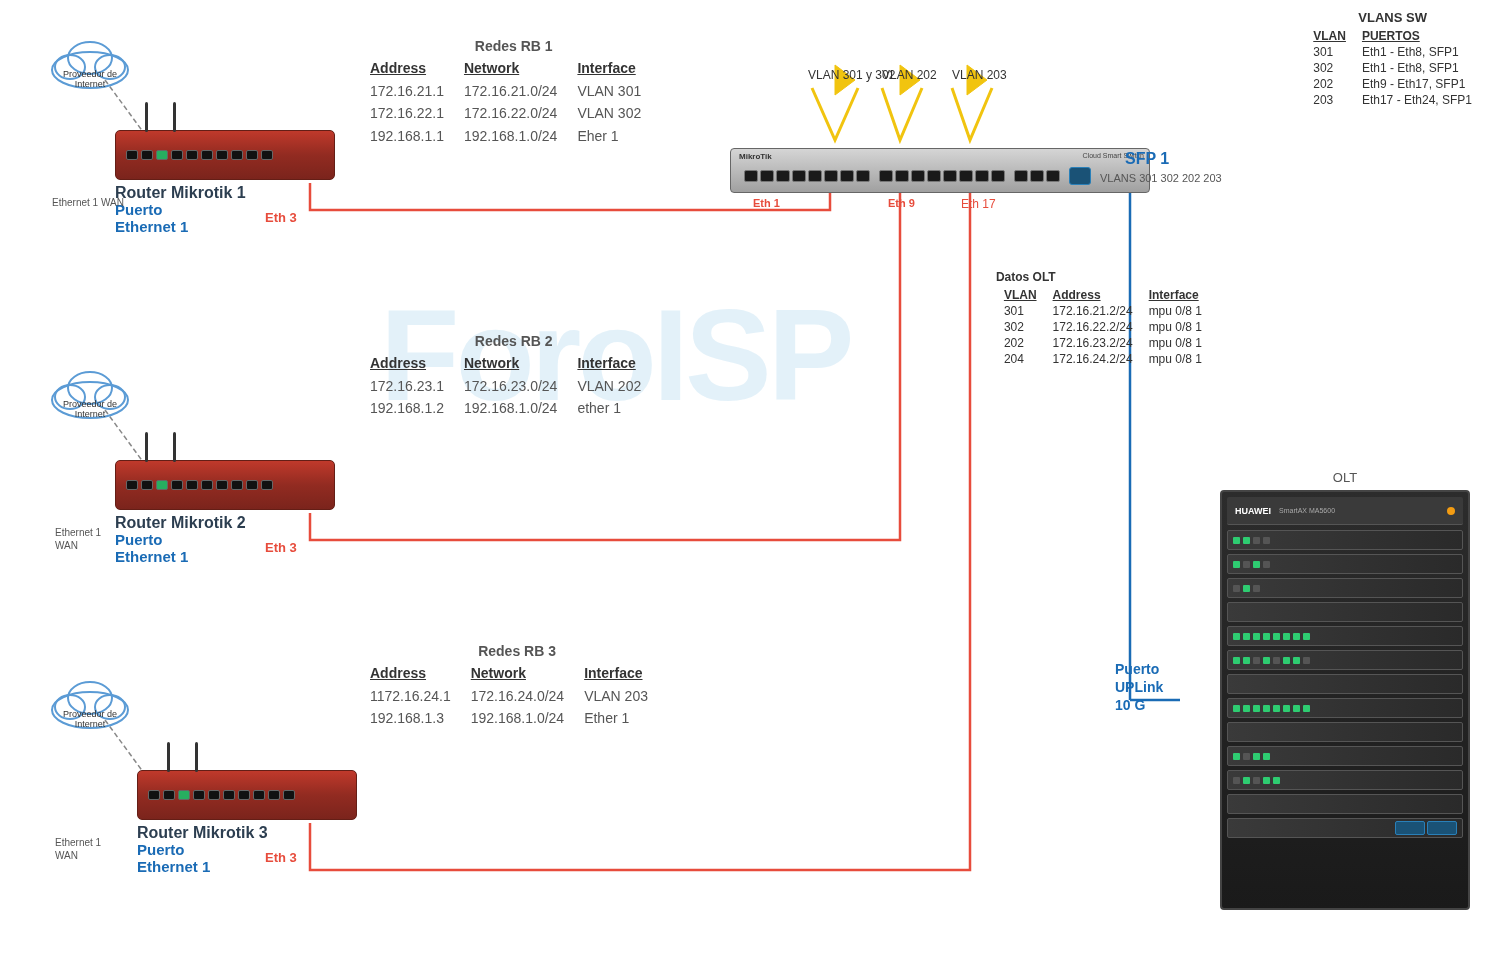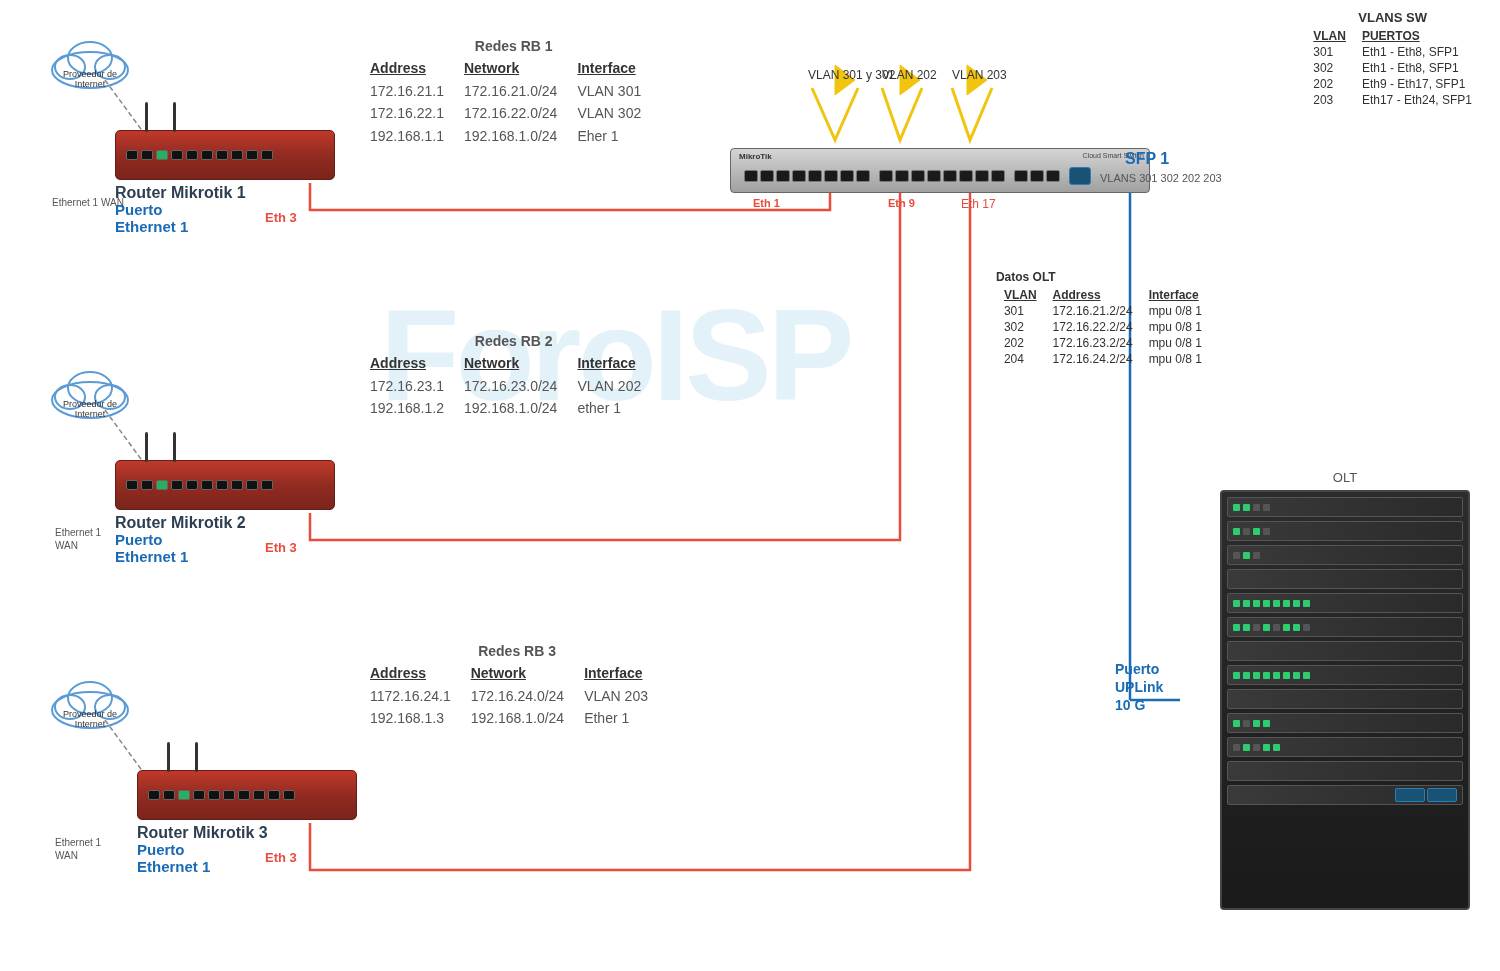--- a/index.html
+++ b/index.html
@@ -412,20 +412,25 @@
         <div>Ether 1</div>
       </div>
     </div>
   </div>
 
   <div style="position:absolute; top:470px; right:30px;">
     <div style="font-size:13px; color:#555; text-align:center; margin-bottom:5px;">OLT</div>
 
     <div style="width:250px; height:420px; background:linear-gradient(180deg,#2c2c2c,#1a1a1a); border:2px solid #444; border-radius:4px; position:relative; overflow:hidden; padding:5px;">
 
+      <div style="height:28px; background:#3a3a3a; border-bottom:1px solid #555; display:flex; align-items:center; padding:0 8px; gap:8px; border-radius:2px; margin-bottom:5px;">
+        <div style="font-size:9px; font-weight:bold; color:#fff;">HUAWEI</div>
+        <div style="font-size:7px; color:#aaa;">SmartAX MA5600</div>
+        <div style="width:8px;height:8px;border-radius:50%;background:#f39c12;margin-left:auto;"></div>
+      </div>
 
       <div style="display:flex; flex-direction:column; gap:4px;">
         <div style="height:20px; background:linear-gradient(90deg,#3a3a3a,#2a2a2a); border:1px solid #555; border-radius:2px; display:flex; align-items:center; padding:0 5px; gap:3px;">
           <div style="width:7px;height:7px;background:#2ecc71;border-radius:1px;"></div>
           <div style="width:7px;height:7px;background:#2ecc71;border-radius:1px;"></div>
           <div style="width:7px;height:7px;background:#555;border-radius:1px;"></div>
           <div style="width:7px;height:7px;background:#555;border-radius:1px;"></div>
         </div>
         <div style="height:20px; background:linear-gradient(90deg,#3a3a3a,#2a2a2a); border:1px solid #555; border-radius:2px; display:flex; align-items:center; padding:0 5px; gap:3px;">
           <div style="width:7px;height:7px;background:#2ecc71;border-radius:1px;"></div>

